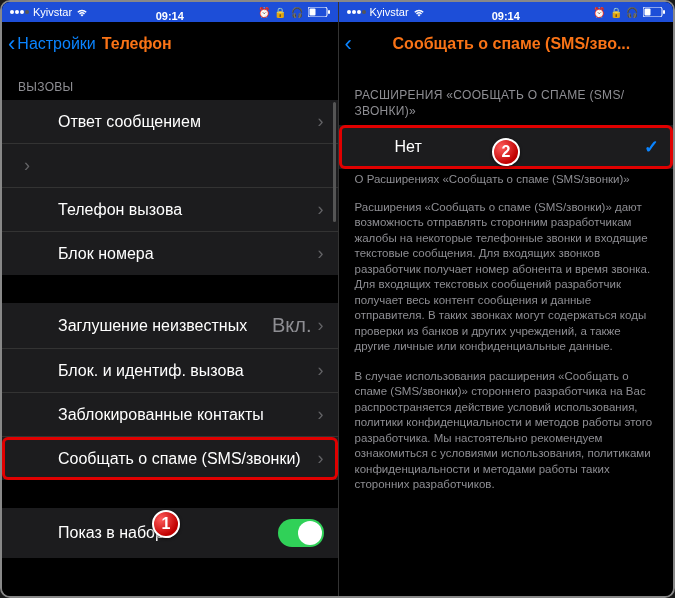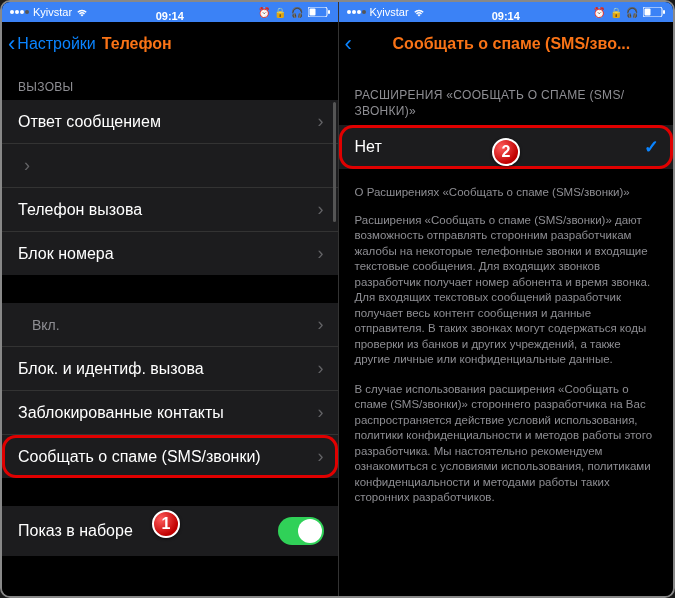--- a/index.html
+++ b/index.html
@@ -26,21 +26,21 @@
   .screen + .screen { border-left: 1px solid #333; }
 
   .status-bar {
     height: 20px;
     display: flex;
     align-items: center;
     justify-content: space-between;
     padding: 0 8px;
     color: #fff;
     font-size: 11px;
-    background: #3b82f6;
+    background: #1d4ed8;
   }
   .status-left, .status-right { display: flex; align-items: center; gap: 4px; }
   .status-center { position: absolute; left: 50%; transform: translateX(-50%); font-weight: 600; margin-top: 8px; }
   .sig-dots { display: flex; gap: 1px; }
   .sig-dots span { width: 4px; height: 4px; border-radius: 50%; background: #fff; display: inline-block; }
   .sig-dots span.dim { background: #555; }
   .status-ico { font-size: 10px; }
 
   .nav-bar {
     height: 44px;
@@ -85,41 +85,41 @@
     align-items: center;
     justify-content: space-between;
     padding: 11px 14px 11px 16px;
     color: #fff;
     font-size: 16px;
     border-bottom: 0.5px solid #333;
     cursor: pointer;
     position: relative;
   }
   .row:last-child { border-bottom: none; }
-  .row .label { flex: 1; white-space: nowrap; overflow: hidden; text-overflow: ellipsis; }
+  .row .label { flex: 1; white-space: nowrap; overflow: hidden; text-overflow: ellipsis; margin-left: 40px; }
   .row .chev-r { color: #636366; font-size: 18px; margin-left: 6px; }
-  .row .detail { color: #8e8e93; font-size: 14px; margin-left: 14px; }
+  .row .detail { color: #8e8e93; font-size: 20px; margin-left: 14px; }
   .group-gap { height: 28px; }
 
   .highlight-red {
     position: relative;
     box-shadow: inset 0 0 0 3px #e00000;
-    border-radius: 14px;
+    border-radius: 6px;
     justify-content: space-between;
   }
 
   .check { color: #0a84ff; font-size: 18px; font-weight: bold; }
 
   .footer-text {
     color: #8e8e93;
     font-size: 11.5px;
     line-height: 1.35;
     padding: 8px 16px 4px;
   }
-  .footer-text.small-top { padding-top: 16px; }
+  .footer-text.small-top { padding-top: 3px; }
 
   .toggle {
     width: 46px; height: 28px; border-radius: 14px;
     background: #30d158; position: relative;
   }
   .toggle::after {
     content: ""; position: absolute; right: 2px; top: 2px;
     width: 24px; height: 24px; background: #fff; border-radius: 50%;
   }
 
@@ -205,20 +205,21 @@
     <div class="row">
       <span class="label">Блок номера</span>
       <span class="chev-r">›</span>
     </div>
   </div>
 
   <div class="group-gap"></div>
 
   <div class="group">
     <div class="row">
+      <span class="label">Заглушение неизвестных</span>
       <span class="detail">Вкл.</span>
       <span class="chev-r">›</span>
     </div>
     <div class="row">
       <span class="label">Блок. и идентиф. вызова</span>
       <span class="chev-r">›</span>
     </div>
     <div class="row">
       <span class="label">Заблокированные контакты</span>
       <span class="chev-r">›</span>

